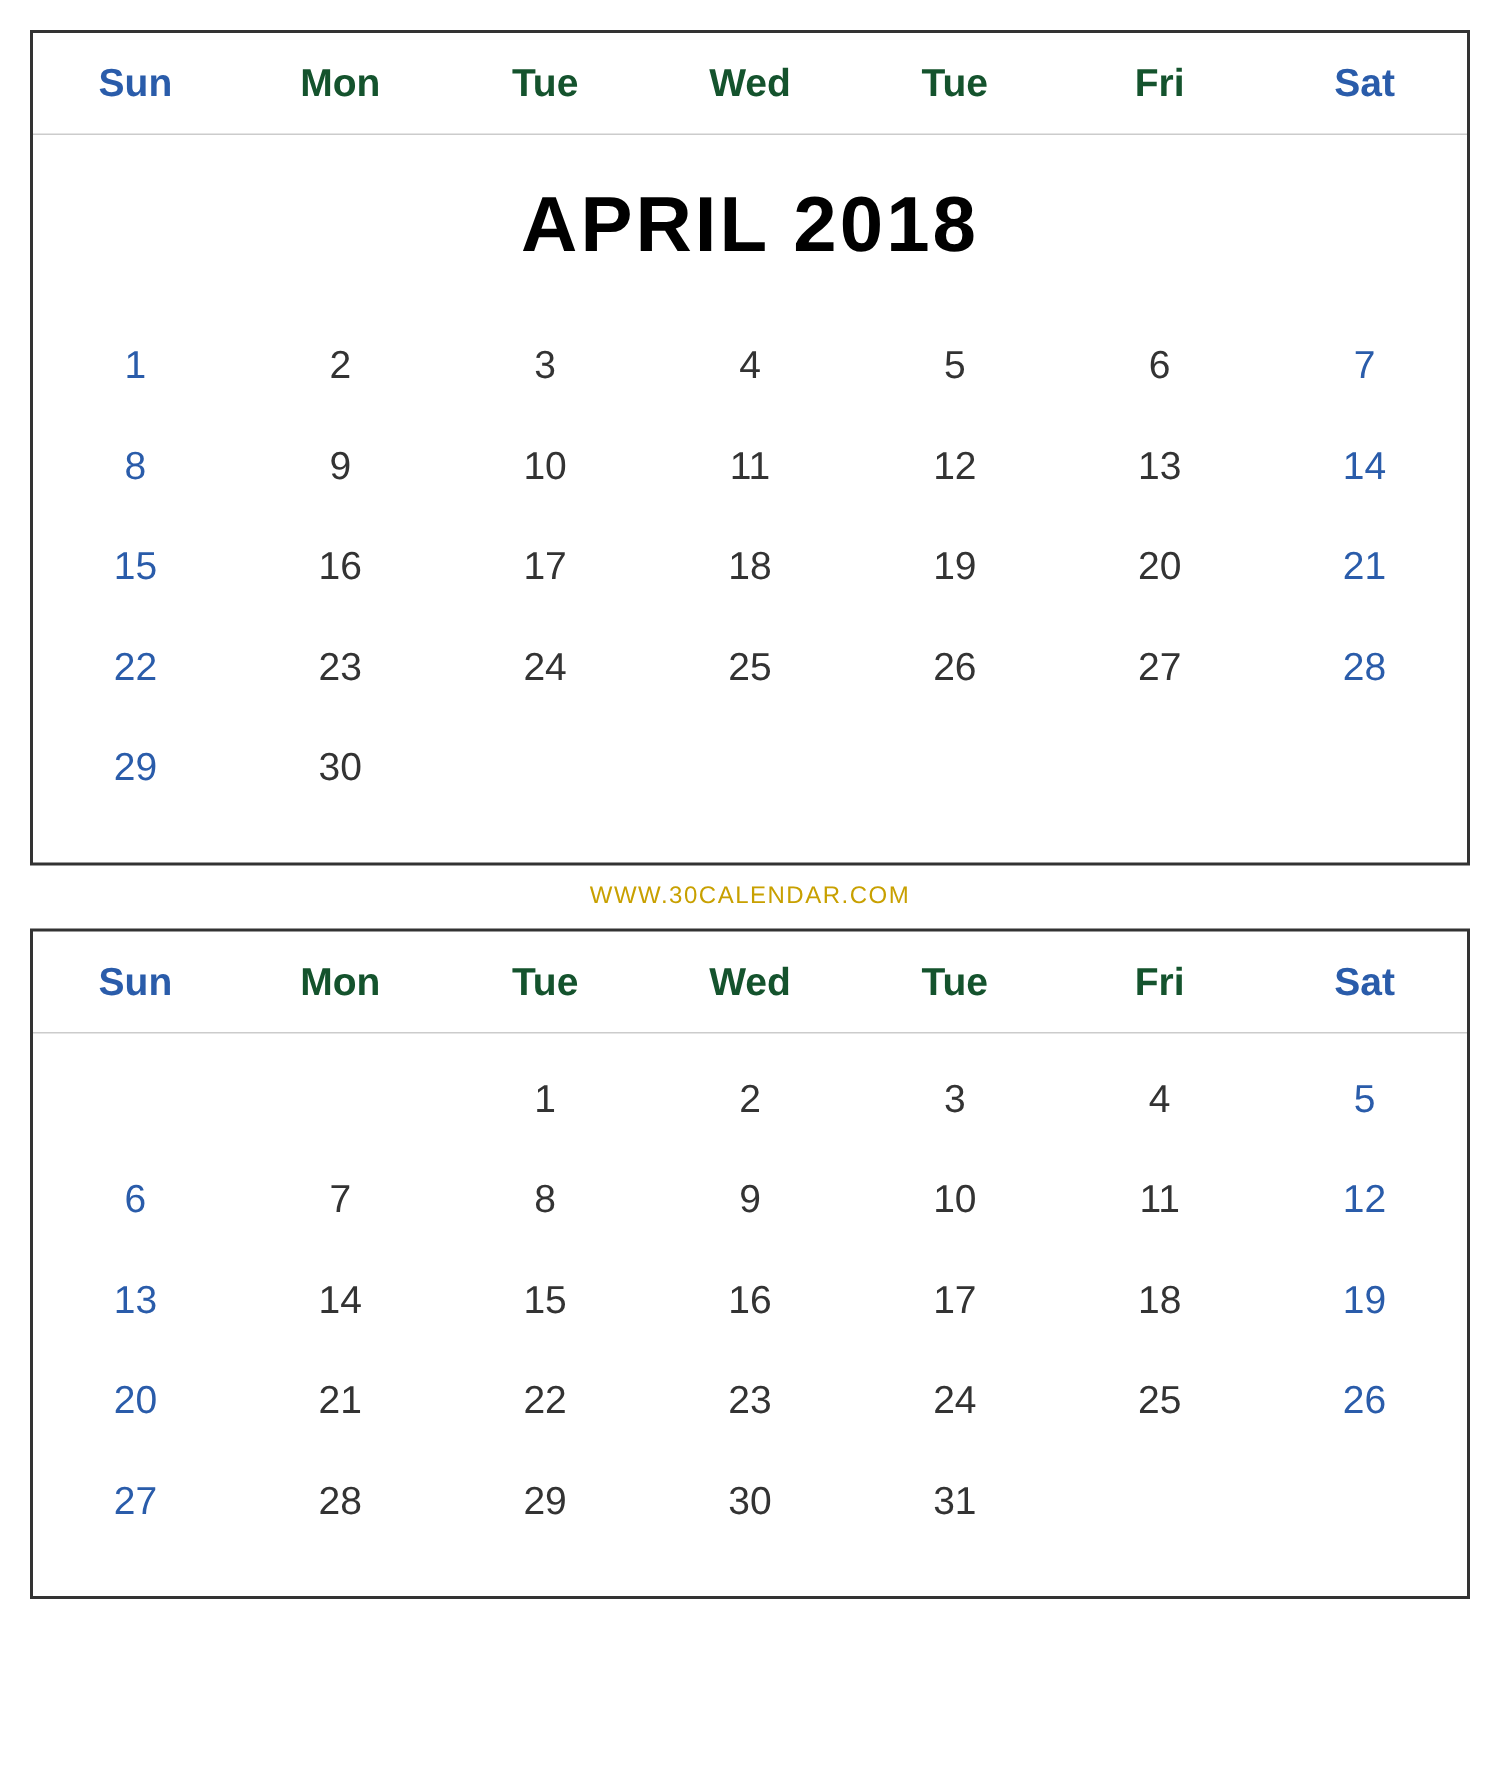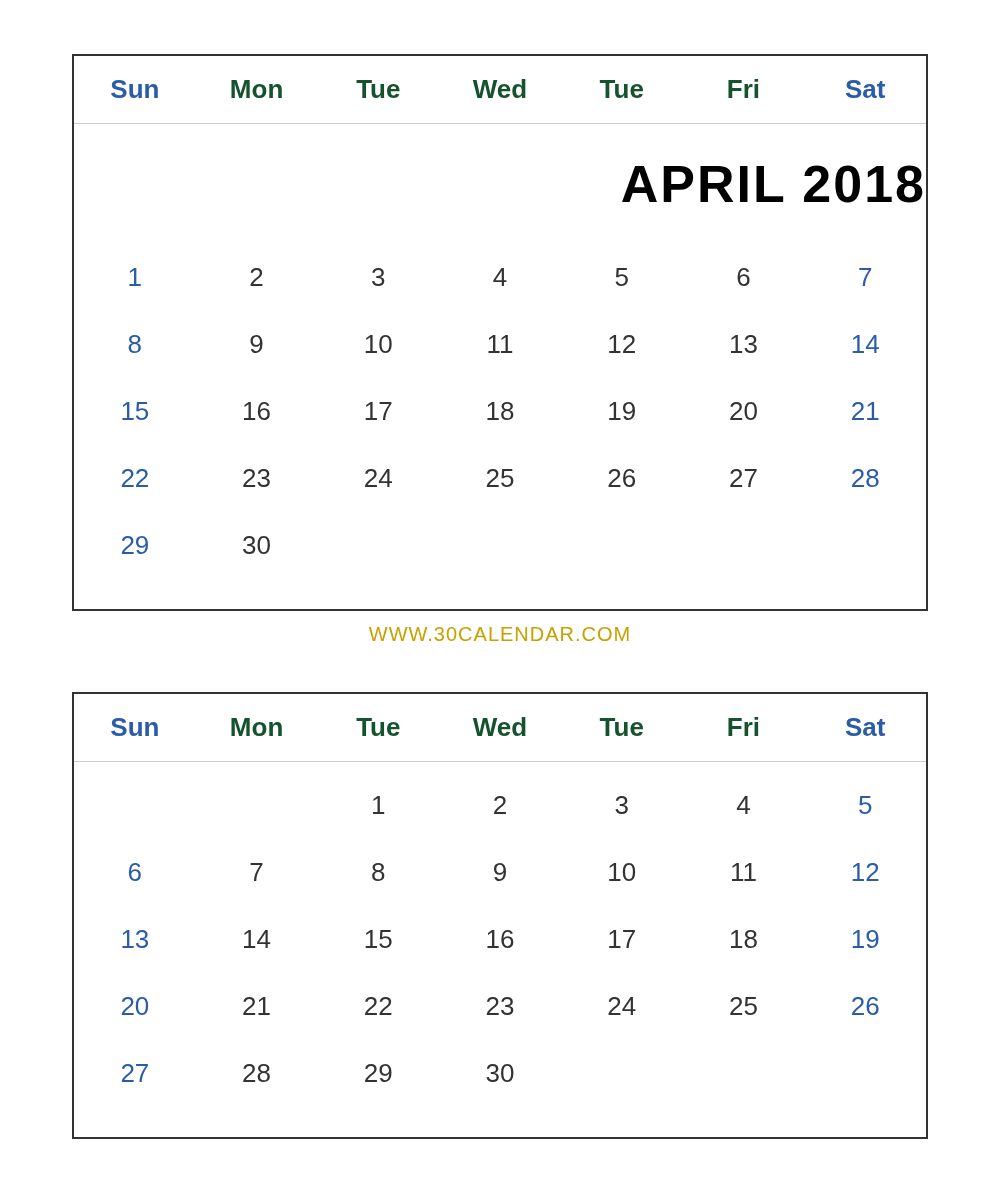--- a/index.html
+++ b/index.html
@@ -7,24 +7,23 @@
       background: #fff;
       font-family: Arial, Helvetica, sans-serif;
       display: flex;
       flex-direction: column;
       align-items: center;
       padding: 20px;
       width: 1000px;
     }
 
     .calendar-container {
-      width: 856px;
+      width: 960px;
       border: 2px solid #333;
       margin-bottom: 0;
-      margin-top: 34px;
     }
 
     .calendar-header-row {
       display: grid;
       grid-template-columns: repeat(7, 1fr);
       border-bottom: 1px solid #ccc;
     }
 
     .day-header {
       text-align: center;
@@ -36,21 +35,21 @@
     .day-header.sun, .day-header.sat {
       color: #2a5caa;
     }
 
     .day-header.weekday {
       color: #14532d;
     }
 
     .month-title-row {
       display: flex;
-      justify-content: flex-end;
+      justify-content: center;
       align-items: center;
       padding: 30px 0 20px 0;
     }
 
     .month-title {
       font-size: 52px;
       font-weight: bold;
       color: #000;
       letter-spacing: 2px;
     }
@@ -72,21 +71,21 @@
       color: #2a5caa;
     }
 
     .day-cell.empty {
       color: transparent;
     }
 
     .watermark {
       text-align: right;
       padding: 12px 0;
-      font-size: 20px;
+      font-size: 16px;
       color: #c8a000;
       letter-spacing: 1px;
     }
   </style>
 </head>
 <body>
 
 <div class="calendar-container">
   <div class="calendar-header-row">
     <div class="day-header sun">Sun</div>
@@ -187,16 +186,17 @@
     <div class="day-cell">22</div>
     <div class="day-cell">23</div>
     <div class="day-cell">24</div>
     <div class="day-cell">25</div>
     <div class="day-cell sat">26</div>
 
     <div class="day-cell sun">27</div>
     <div class="day-cell">28</div>
     <div class="day-cell">29</div>
     <div class="day-cell">30</div>
+    <div class="day-cell">31</div>
     <div class="day-cell empty"></div>
     <div class="day-cell empty sat"></div>
   </div>
 </div>
 
 </body></html>

